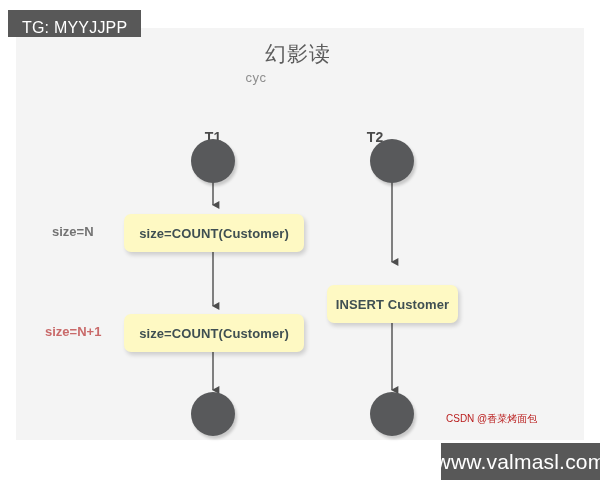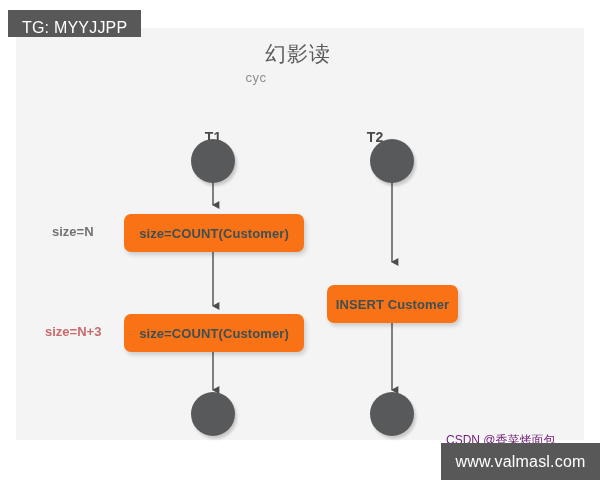--- a/index.html
+++ b/index.html
@@ -47,36 +47,35 @@
     position: absolute;
     left: 441px;
     top: 443px;
     width: 159px;
     height: 37px;
     display: flex;
     align-items: center;
     justify-content: center;
     background: #585858;
     color: #ffffff;
-    font-size: 16px;
+    font-size: 21px;
     letter-spacing: .2px;
     z-index: 40;
   }
 
   
   #watermark {
     position: absolute;
     left: 446px;
     top: 412px;
-    color: #701a75;
-    font-size: 12px;
+    color: #b91c1c;
+    font-size: 10px;
     white-space: nowrap;
     z-index: 30;
     pointer-events: none;
-    margin-top: 20px;
   }
 
   
   #diagram-title {
     position: absolute;
     left: 0;
     top: 40px;
     width: 596px;
     text-align: center;
     font-size: 21px;
@@ -127,21 +126,21 @@
     background: #58595b;
     box-shadow: 2px 3px 3px rgba(0,0,0,0.18);
     z-index: 10;
   }
 
   
   .action-box {
     position: absolute;
     height: 38px;
     border-radius: 7px;
-    background: #f97316;
+    background: #fef9c3;
     box-shadow: 2px 3px 4px rgba(0,0,0,0.16);
     display: flex;
     align-items: center;
     justify-content: center;
     color: #3f4f52;
     font-size: 13px;
     font-weight: bold;
     z-index: 12;
     letter-spacing: .1px;
   }
@@ -198,18 +197,18 @@
 </div>
 <div class="action-box" style="left:124px; top:314px; width:180px;">
   <span>size=COUNT(Customer)</span>
 </div>
 
 <div class="action-box" style="left:327px; top:285px; width:131px;">
   <span>INSERT Customer</span>
 </div>
 
 <div class="side-note" id="side-note-1">size=N</div>
-<div class="side-note" id="side-note-2">size=N+3</div>
+<div class="side-note" id="side-note-2">size=N+1</div>
 
 <div id="watermark">CSDN @香菜烤面包</div>
 <div id="url-bar">
   <span>www.valmasl.com</span>
 </div>
 
 </body></html>

